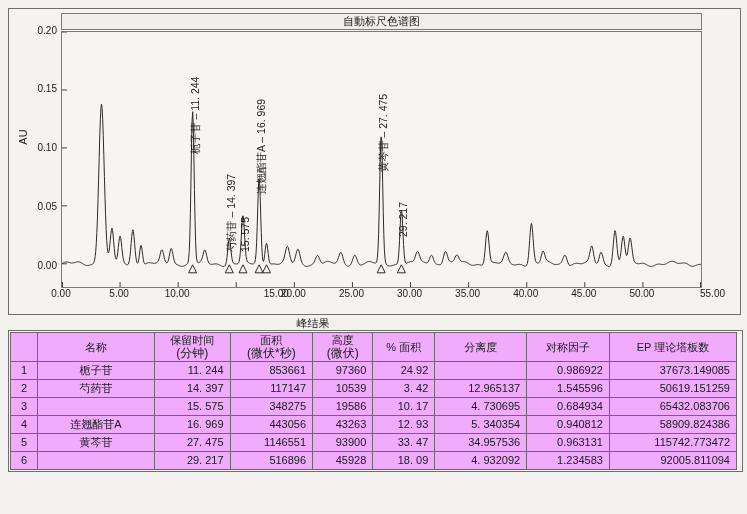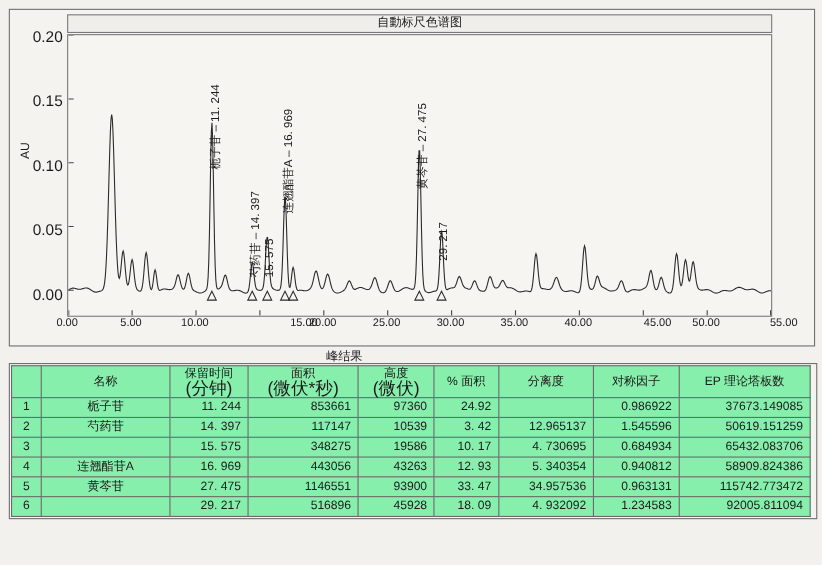--- a/index.html
+++ b/index.html
@@ -29,21 +29,21 @@
     overflow:hidden;
   }
   #plot svg{display:block;}
   .ylab{
     position:absolute;left:14px;top:128px;
     transform:rotate(-90deg) translate(-50%,-50%);
     transform-origin:0 0;
     font-size:11px;
   }
   .ytick{
-    position:absolute;right:0;font-size:14px;text-align:right;width:40px;
+    position:absolute;right:0;font-size:10px;text-align:right;width:40px;
   }
   #ytick-wrap{position:absolute;left:4px;top:22px;width:44px;height:255px;}
   #xtick-wrap{position:absolute;left:52px;top:279px;width:639px;height:14px;}
   .xtick{position:absolute;font-size:10px;transform:translateX(-50%);}
   #xaxis-label{
     position:absolute;left:52px;top:292px;width:639px;text-align:center;font-size:11px;
   }
   .pk-label{
     position:absolute;
     font-size:10.5px;
@@ -57,35 +57,35 @@
     position:absolute;left:0;top:316px;width:626px;text-align:center;font-size:11px;
   }
   #table-wrap{
     position:absolute;left:8px;top:330px;width:731px;
     background:#f4f3f0;
     border:1px solid #6f6f6f;
     padding:1px;
   }
   table{
     border-collapse:collapse;width:727px;font-size:11px;
-    background:#86efac;
+    background:#f0abfc;
   }
   th,td{
     border:1px solid #6a6a6a;
     padding:1px 3px;
     font-weight:normal;
     height:15px;
     line-height:13px;
   }
   th{text-align:center;font-size:11px;}
   td{font-size:11px;}
   .c-idx{width:20px;text-align:center;}
   .c-name{width:110px;text-align:center;}
   .c-num{text-align:right;padding-right:6px;}
-  .th2{font-size:16px;}
+  .th2{font-size:12px;}
 </style>
 </head>
 <body>
 
 <div id="chart-panel">
 
   <div id="chart-title-bar">自動标尺色谱图</div>
 
   <div class="ylab">AU</div>
 
@@ -142,21 +142,21 @@
   <div id="xtick-wrap">
       <div class="xtick" style="left: 0px;">0.00</div>
       <div class="xtick" style="left: 58.0909px;">5.00</div>
       <div class="xtick" style="left: 116.182px;">10.00</div>
       <div class="xtick" style="left: 174.273px; margin-left: 41px;">15.00</div>
       <div class="xtick" style="left: 232.364px;">20.00</div>
       <div class="xtick" style="left: 290.455px;">25.00</div>
       <div class="xtick" style="left: 348.545px;">30.00</div>
       <div class="xtick" style="left: 406.636px;">35.00</div>
       <div class="xtick" style="left: 464.727px;">40.00</div>
-      <div class="xtick" style="left: 522.818px; margin-left: 14px;">45.00</div>
+      <div class="xtick" style="left: 522.818px;">45.00</div>
       <div class="xtick" style="left: 580.909px;">50.00</div>
       <div class="xtick" style="left: 639px; padding-left: 25px;">55.00</div>
     </div>
 </div>
 
 <div id="results-title">峰结果</div>
 
 <div id="table-wrap">
   <table>
     <thead>

